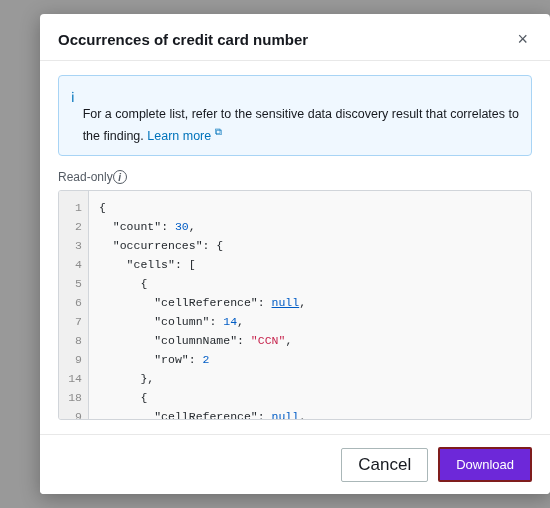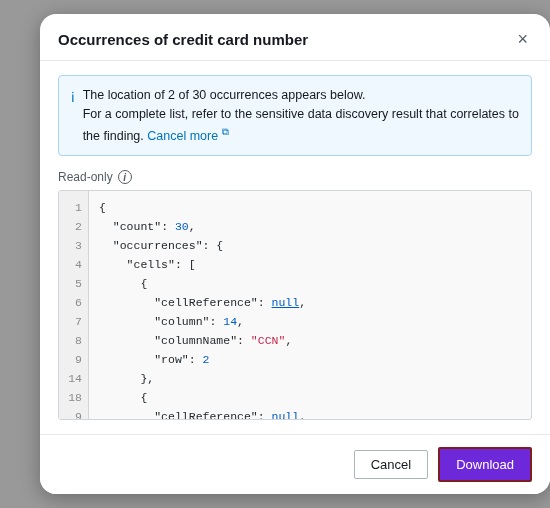--- a/index.html
+++ b/index.html
@@ -10,21 +10,21 @@
       align-items: center;
       justify-content: center;
       width: 550px;
       height: 508px;
       font-family: -apple-system, BlinkMacSystemFont, 'Segoe UI', Arial, sans-serif;
       font-size: 13px;
     }
 
     .modal {
       background: #fff;
-      border-radius: 16px;
+      border-radius: 4px;
       box-shadow: 0 4px 20px rgba(0,0,0,0.3);
       width: 510px;
       max-height: 480px;
       display: flex;
       flex-direction: column;
       overflow: hidden;
       margin-left: 40px;
     }
 
     .modal-header {
@@ -85,21 +85,20 @@
     }
 
     .external-icon {
       font-size: 10px;
       vertical-align: super;
     }
 
     .readonly-label {
       display: flex;
       align-items: center;
-      gap: 5px;
       font-size: 12px;
       color: #545b64;
       font-weight: 500;
       margin-bottom: 6px;
     }
 
     .readonly-info-icon {
       width: 14px;
       height: 14px;
       border-radius: 50%;
@@ -170,21 +169,21 @@
       padding: 12px 18px;
       border-top: 1px solid #e8e8e8;
       background: #fff;
     }
 
     .btn-cancel {
       background: #fff;
       border: 1px solid #aab7b8;
       border-radius: 2px;
       padding: 6px 16px;
-      font-size: 13px;
+      font-size: 17px;
       color: #16191f;
       cursor: pointer;
     }
 
     .btn-download {
       background: #6d28d9;
       border: 2px solid #7f1d1d;
       border-radius: 2px;
       padding: 8px 16px;
       font-size: 13px;
@@ -201,24 +200,24 @@
   <div class="modal-header">
     <span class="modal-title">Occurrences of credit card number</span>
     <button class="close-btn">×</button>
   </div>
 
   <div class="modal-body">
 
     <div class="info-banner">
       <span class="info-icon">ℹ</span>
       <div class="info-text">
-        <span>The location of 2 of 30 occurrences appears below.</span><br>
+        <br>
         <span>For a complete list, refer to the sensitive data discovery result that correlates to the finding.</span>
         <a href="#">
-          <span>Cancel more</span>
+          <span>Learn more</span>
           <span class="external-icon">⧉</span>
         </a>
       </div>
     </div>
 
     <div class="readonly-label">
       <span>Read-only</span>
       <span class="readonly-info-icon">i</span>
     </div>
 

